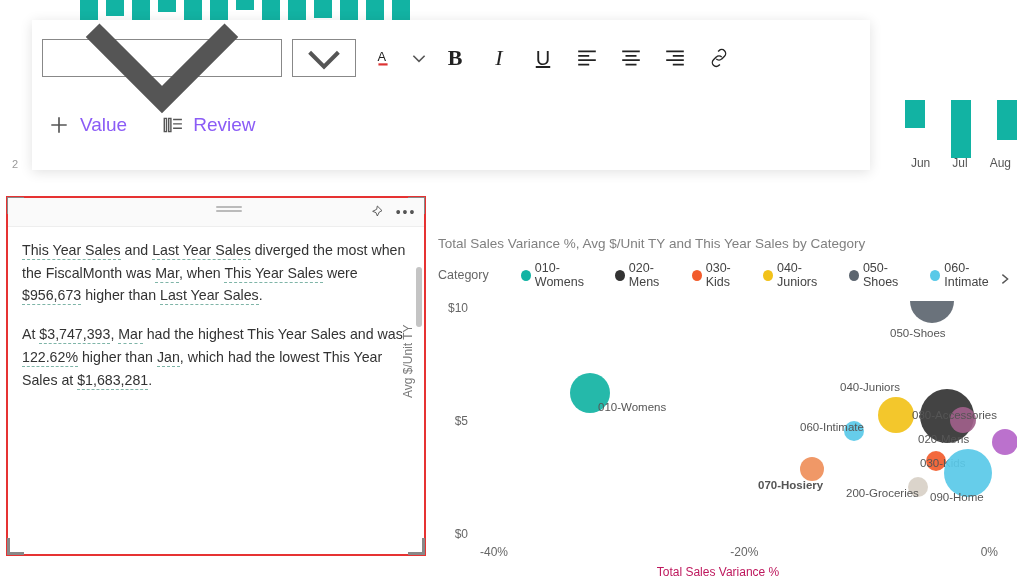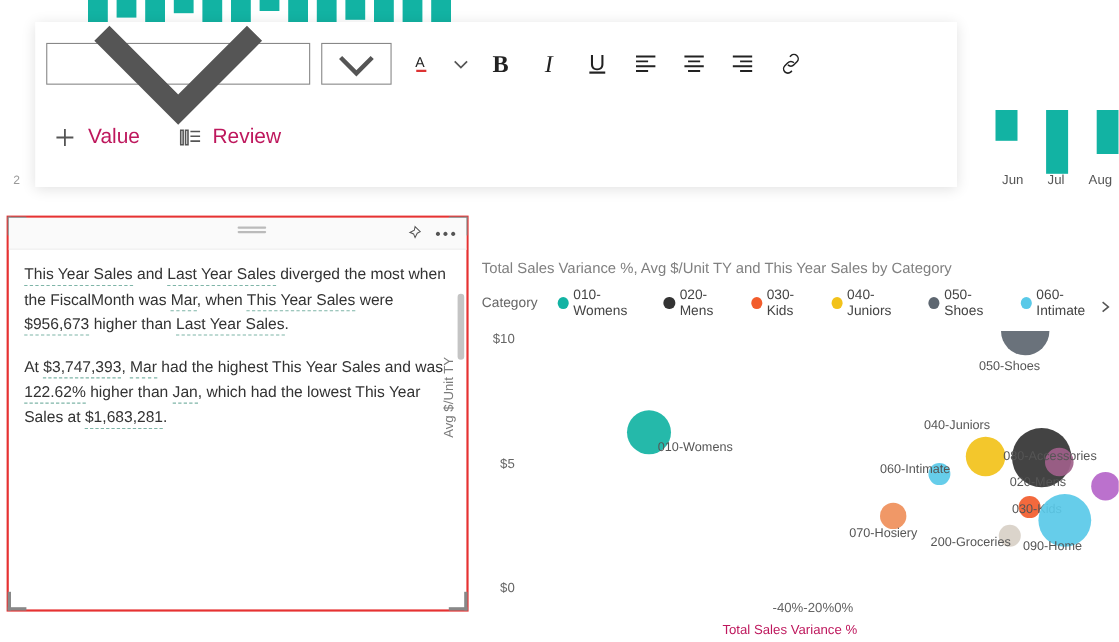--- a/index.html
+++ b/index.html
@@ -10,21 +10,21 @@
 .toolbar{position:absolute;top:20px;left:32px;width:838px;height:150px;background:#fff;box-shadow:0 2px 12px rgba(0,0,0,.12);z-index:3;padding:8px 10px;box-sizing:border-box}
 .tb-row{display:flex;align-items:center;gap:10px;height:60px}
 .tb-select{border:1px solid #888;height:38px;display:flex;align-items:center;justify-content:flex-end;padding:0 8px;box-sizing:border-box;cursor:pointer;background:#fff}
 .tb-font{width:240px}
 .tb-size{width:64px}
 .tb-btn{width:34px;height:34px;display:flex;align-items:center;justify-content:center;cursor:pointer;color:#222}
 .tb-btn svg{width:22px;height:22px}
 .tb-bold{font-weight:700;font-size:22px;font-family:Georgia,serif}
 .tb-italic{font-style:italic;font-size:22px;font-family:Georgia,serif}
 .tb-row2{display:flex;align-items:center;gap:22px;height:50px;margin-top:12px}
-.tb-action{display:flex;align-items:flex-start;gap:10px;cursor:pointer;font-size:19px;color:#be185d;padding:2px 6px}
+.tb-action{display:flex;align-items:flex-start;gap:10px;cursor:pointer;font-size:19px;color:#8b5cf6;padding:2px 6px}
 .tb-action svg{width:22px;height:22px}
 
 .bg-bars2{position:absolute;top:100px;right:0;display:flex;gap:26px}
 .bg-bars2 span{width:20px;height:50px;background:#12b3a3}
 .axis-months{position:absolute;top:156px;right:6px;display:flex;gap:22px;font-size:12px;color:#555}
 
 .ticks{position:absolute;top:158px;left:12px;display:flex;gap:50px;font-size:11px;color:#999}
 
 .narrative-wrap{position:absolute;top:196px;left:6px;width:420px;height:360px;border:2px solid #e63232;box-sizing:border-box}
 .narr-head{height:24px;display:flex;align-items:center;justify-content:flex-end;gap:14px;padding:2px 10px;background:#fafafa;border-bottom:1px solid #eee;position:relative}
@@ -36,27 +36,27 @@
 .scroll{position:absolute;right:2px;top:40px;width:6px;height:60px;background:#c4c4c4;border-radius:3px}
 .corner{position:absolute;width:14px;height:14px}
 .corner.tl{top:-1px;left:-1px;border-top:3px solid #888;border-left:3px solid #888}
 .corner.tr{top:-1px;right:-1px;border-top:3px solid #888;border-right:3px solid #888}
 .corner.bl{bottom:-1px;left:-1px;border-bottom:3px solid #888;border-left:3px solid #888}
 .corner.br{bottom:-1px;right:-1px;border-bottom:3px solid #888;border-right:3px solid #888}
 
 .scatter{position:absolute;top:236px;left:438px;width:570px;height:340px}
 .sc-title{font-size:13.5px;color:#808080;margin-bottom:10px}
 .sc-legend{display:flex;align-items:center;gap:14px;font-size:12.5px;color:#444;flex-wrap:nowrap}
-.sc-legend .lab{color:#666;margin-right:4px}
+.sc-legend .lab{color:#666;margin-right:18px}
 .leg{display:flex;align-items:center;gap:4px}
 .dot{width:11px;height:11px;border-radius:50%}
 .sc-plot{position:relative;width:560px;height:240px;margin-top:12px}
 .vaxis{position:absolute;left:-6px;top:0;bottom:0;width:36px;display:flex;flex-direction:column;justify-content:space-between;align-items:flex-end;font-size:12px;color:#666}
 .ylabel{position:absolute;left:-30px;top:50%;transform:rotate(-90deg) translateX(30px);transform-origin:left;font-size:12px;color:#7a7a7a;white-space:nowrap}
-.haxis{position:absolute;left:42px;right:0;bottom:-18px;display:flex;justify-content:center;font-size:12px;color:#666}
+.haxis{position:absolute;left:42px;right:0;bottom:-18px;display:flex;justify-content:space-between;font-size:12px;color:#666}
 .xlabel{position:absolute;left:50%;bottom:-38px;transform:translateX(-50%);font-size:12px;color:#be185d}
 .bubble{position:absolute;border-radius:50%;opacity:.92}
 .blabel{position:absolute;font-size:11.5px;color:#555;white-space:nowrap}
 .chev{position:absolute;cursor:pointer;color:#666}
 .chev-right{right:-4px;top:36px}
 
 .half{border-radius:0 0 60px 60px}
 </style>
 </head>
 <body>
@@ -230,21 +230,21 @@
           <div class="blabel" style="left: 402px; top: 80px;">040-Juniors</div>
           <div class="bubble" style="left: 482px; top: 88px; width: 54px; height: 54px; background: rgb(51, 51, 51);"></div>
           <div class="blabel" style="left: 480px; top: 132px;">020-Mens</div>
           <div class="bubble" style="left: 512px; top: 106px; width: 26px; height: 26px; background: rgb(160, 95, 138);"></div>
           <div class="blabel" style="left: 474px; top: 108px;">080-Accessories</div>
           <div class="bubble" style="left: 406px; top: 120px; width: 20px; height: 20px; background: rgb(89, 201, 232);"></div>
           <div class="blabel" style="left: 362px; top: 120px;">060-Intimate</div>
           <div class="bubble" style="left: 488px; top: 150px; width: 20px; height: 20px; background: rgb(242, 92, 44);"></div>
           <div class="blabel" style="left: 482px; top: 156px;">030-Kids</div>
           <div class="bubble" style="left: 362px; top: 156px; width: 24px; height: 24px; background: rgb(239, 143, 90);"></div>
-          <div class="blabel" style="left: 334px; top: 178px;">070-Hosiery</div>
+          <div class="blabel" style="left: 320px; top: 178px; font-weight: bold;">070-Hosiery</div>
           <div class="bubble" style="left: 506px; top: 148px; width: 48px; height: 48px; background: rgb(89, 201, 232);"></div>
           <div class="blabel" style="left: 492px; top: 190px;">090-Home</div>
           <div class="bubble" style="left: 470px; top: 176px; width: 20px; height: 20px; background: rgb(216, 208, 199);"></div>
           <div class="blabel" style="left: 408px; top: 186px;">200-Groceries</div>
           <div class="bubble" style="left: 554px; top: 128px; width: 26px; height: 26px; background: rgb(181, 101, 201);"></div>
         </div>
       <div class="haxis">
         <span>-40%</span>
         <span>-20%</span>
         <span>0%</span>

